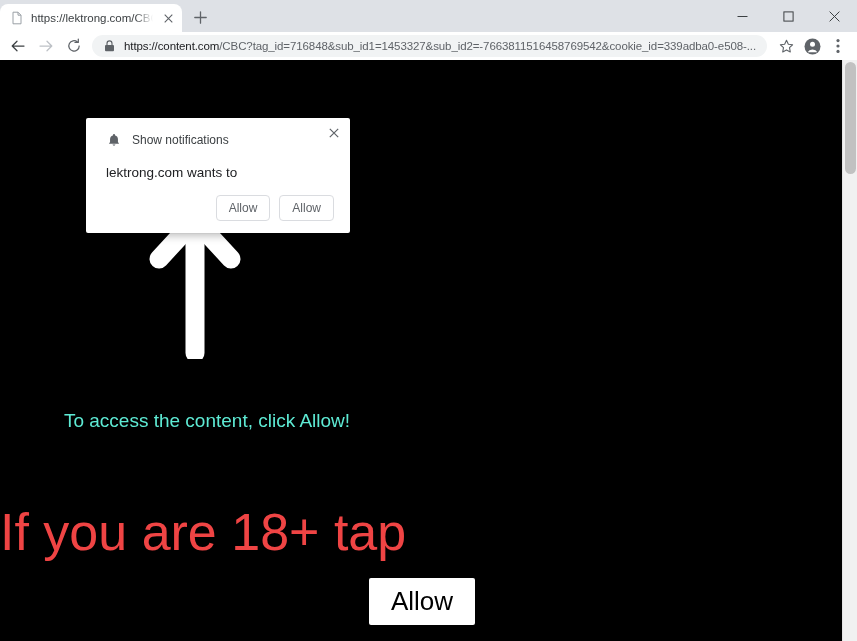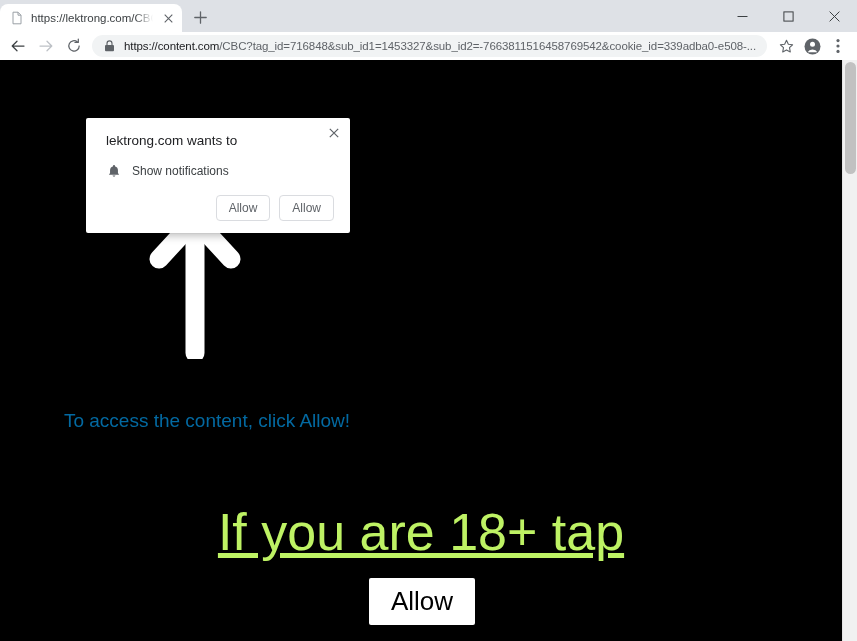--- a/index.html
+++ b/index.html
@@ -206,38 +206,37 @@
     width: 94px;
     height: 152px;
   }
   
   #access-text {
     position: absolute;
     left: 36px;
     top: 350px;
     width: 342px;
     text-align: center;
-    color: #0369a1;
+    color: #5eead4;
     font-size: 19px;
     line-height: 21px;
     font-family: "Liberation Sans", sans-serif;
   }
   
   #age-headline {
     position: absolute;
     left: 0;
     top: 442px;
     width: 842px;
-    text-align: center;
-    color: #bef264;
+    text-align: left;
+    color: #ef4444;
     font-size: 52px;
     line-height: 60px;
     font-weight: 400;
     letter-spacing: 0px;
-    text-decoration: underline;
   }
   
   #page-allow-button {
     position: absolute;
     left: 369px;
     top: 518px;
     width: 106px;
     height: 47px;
     background: #ffffff;
     color: #000000;
@@ -446,32 +445,32 @@
     </div>
 
     <div id="permission-bubble">
 
       <div id="permission-close">
         <svg width="10" height="10" viewBox="0 0 10 10">
           <path d="M0.8 0.8 L9.2 9.2 M9.2 0.8 L0.8 9.2" stroke="#5f6368" stroke-width="1.2" fill="none"></path>
         </svg>
       </div>
 
-      <div id="permission-title">lektrong.com wants to</div>
-
       <div id="permission-row">
         <span>
           <svg width="14" height="15" viewBox="0 0 14 15">
             <path d="M7 1.1 a1.1 1.1 0 0 1 1.1 1.1 v0.4 a3.9 3.9 0 0 1 2.85 3.75 v2.6 l1.15 1.85 H1.9 L3.05 8.95 v-2.6 A3.9 3.9 0 0 1 5.9 2.6 v-0.4 A1.1 1.1 0 0 1 7 1.1 Z" fill="#5f6368"></path>
             <path d="M5.5 11.55 a1.55 1.55 0 0 0 3 0 Z" fill="#5f6368"></path>
           </svg>
         </span>
         <span class="perm-label">Show notifications</span>
       </div>
 
+      <div id="permission-title">lektrong.com wants to</div>
+
       <div id="permission-actions">
         <button class="perm-btn">Allow</button>
         <button class="perm-btn">Allow</button>
       </div>
     </div>
 
   </div>
 </div>
 
 </body></html>

